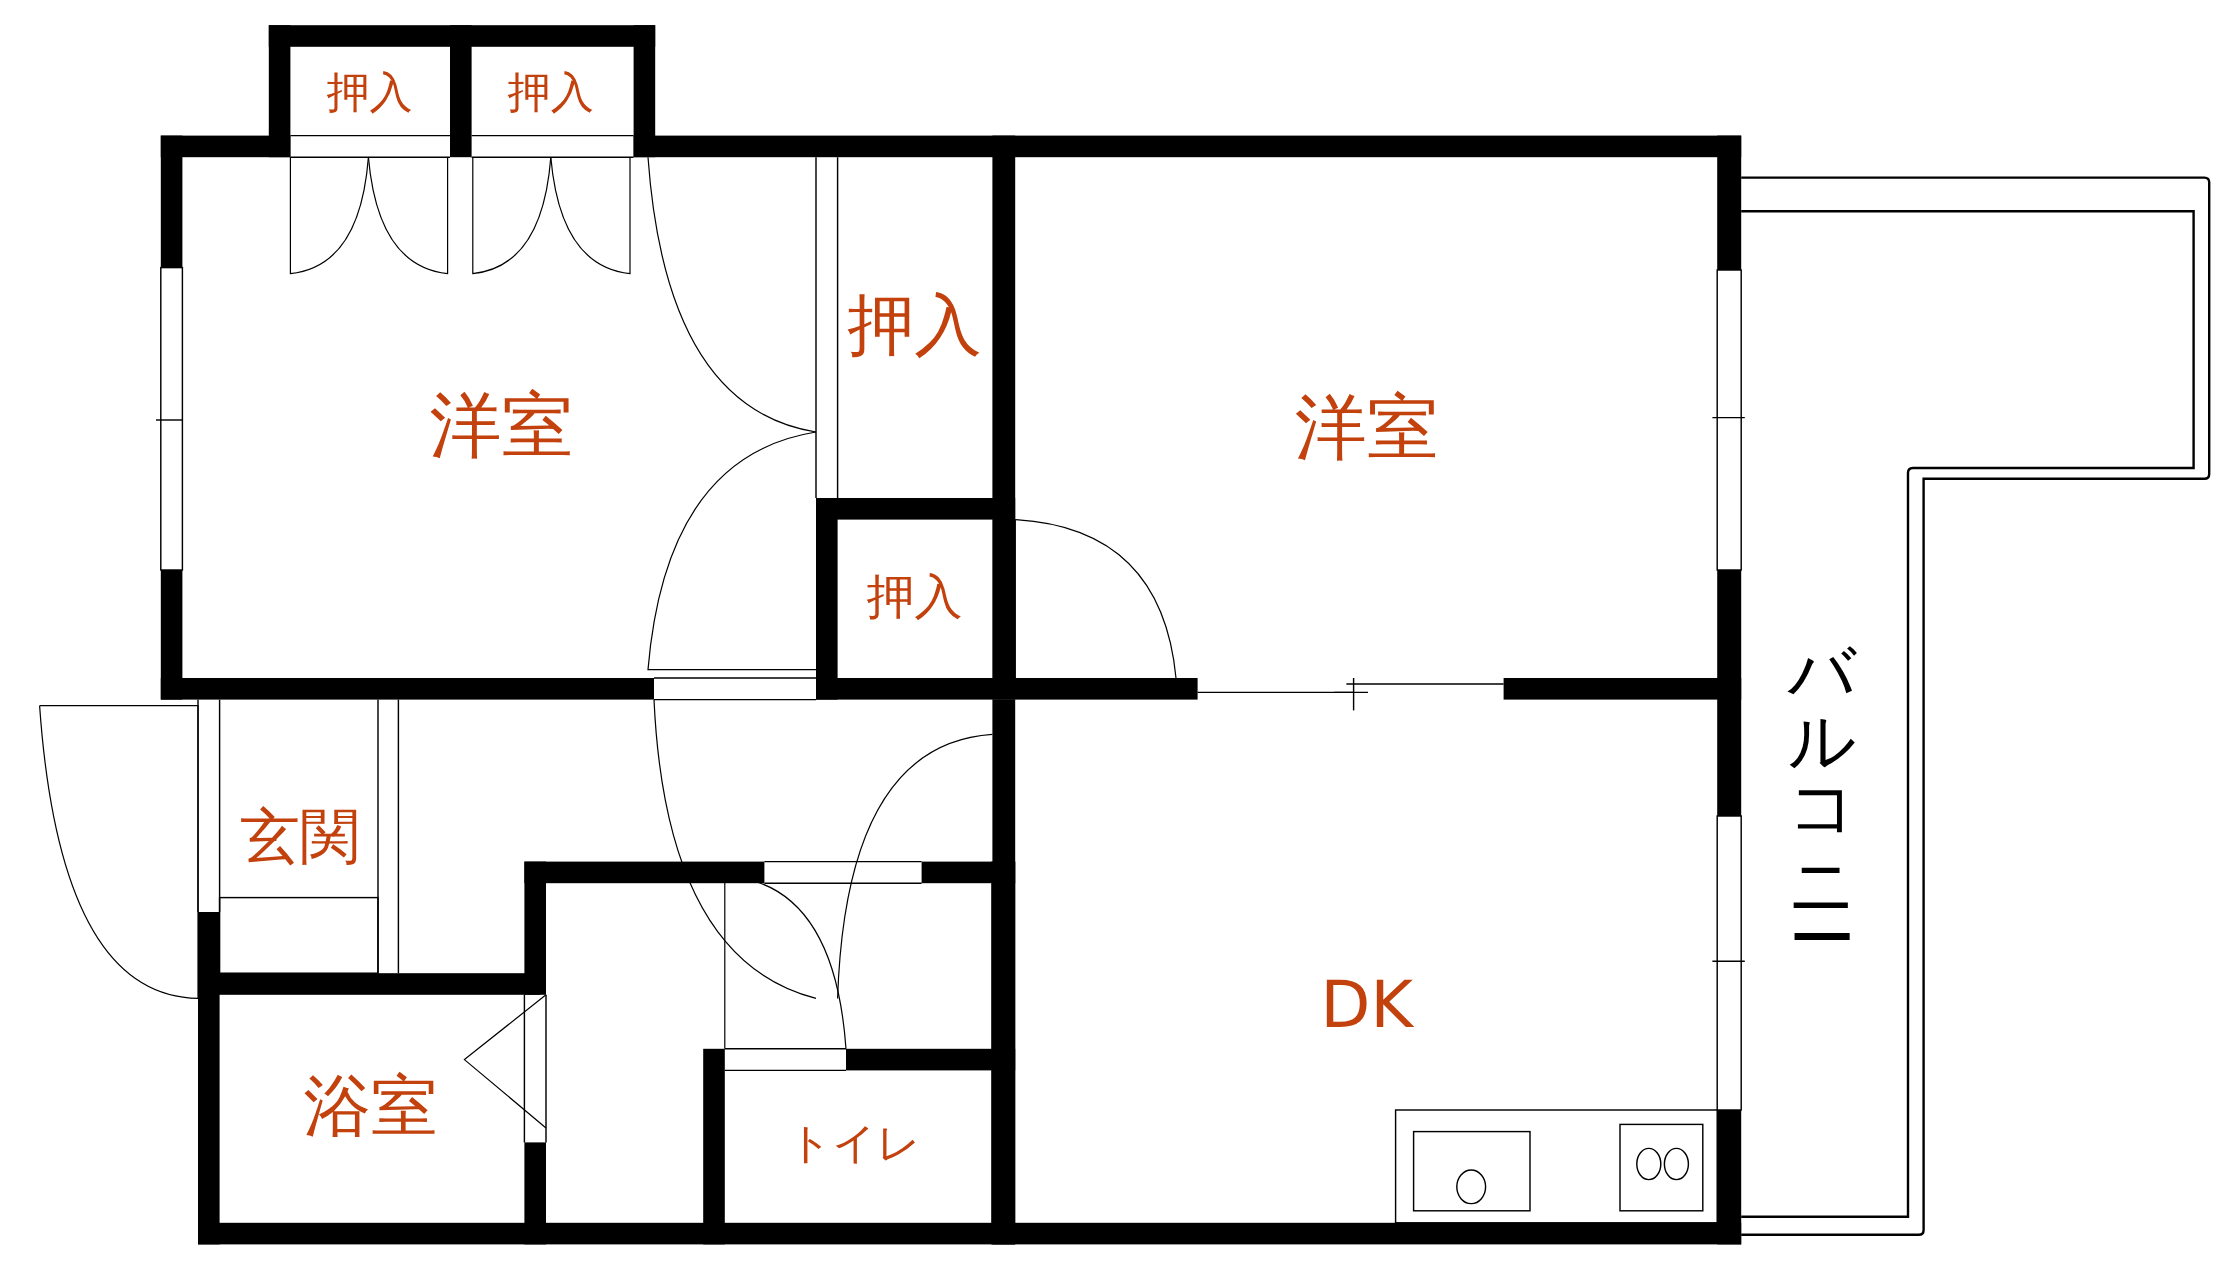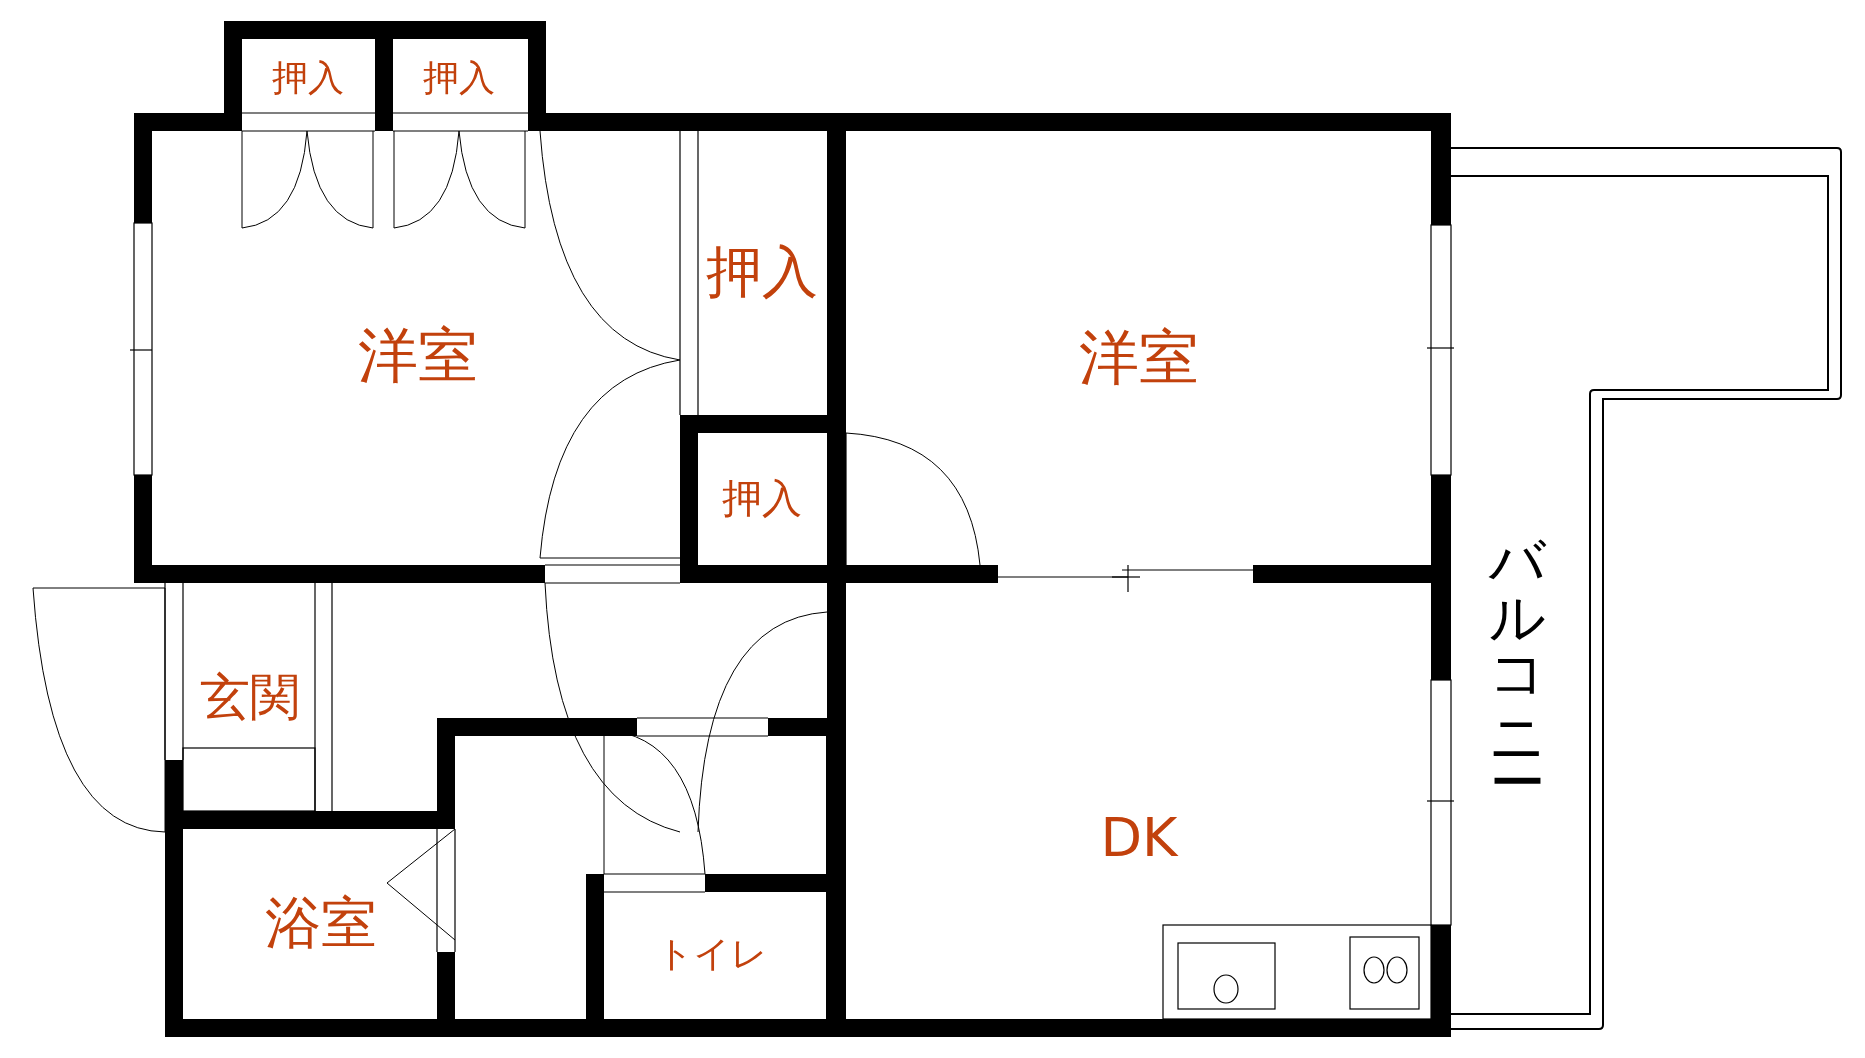--- a/index.html
+++ b/index.html
@@ -140,16 +140,16 @@
   </g>
 </svg>
 
 <div class="label" style="left:308px;top:78px;font-size:36px;">押入</div>
 <div class="label" style="left:459px;top:78px;font-size:36px;">押入</div>
 <div class="label" style="left:418px;top:355px;font-size:60px;">洋室</div>
 <div class="label" style="left:762px;top:272px;font-size:56px;">押入</div>
 <div class="label" style="left:762px;top:498px;font-size:40px;">押入</div>
 <div class="label" style="left:1139px;top:357px;font-size:60px;">洋室</div>
 <div class="label" style="left:250px;top:697px;font-size:50px;">玄関</div>
-<div class="label" style="left:309px;top:923px;font-size:56px;margin-left:12px;">浴室</div>
+<div class="label" style="left:309px;top:923px;font-size:56px;">浴室</div>
 <div class="label" style="left:712px;top:954px;font-size:36px;text-align:center;">トイレ</div>
 <div class="label" style="left:1139px;top:806px;font-size:54px;margin-top:32px;">DK</div>
 <div class="vlabel" style="left:1518px;top:498px;font-size:56px;">バルコニー</div>
 
 </body></html>

